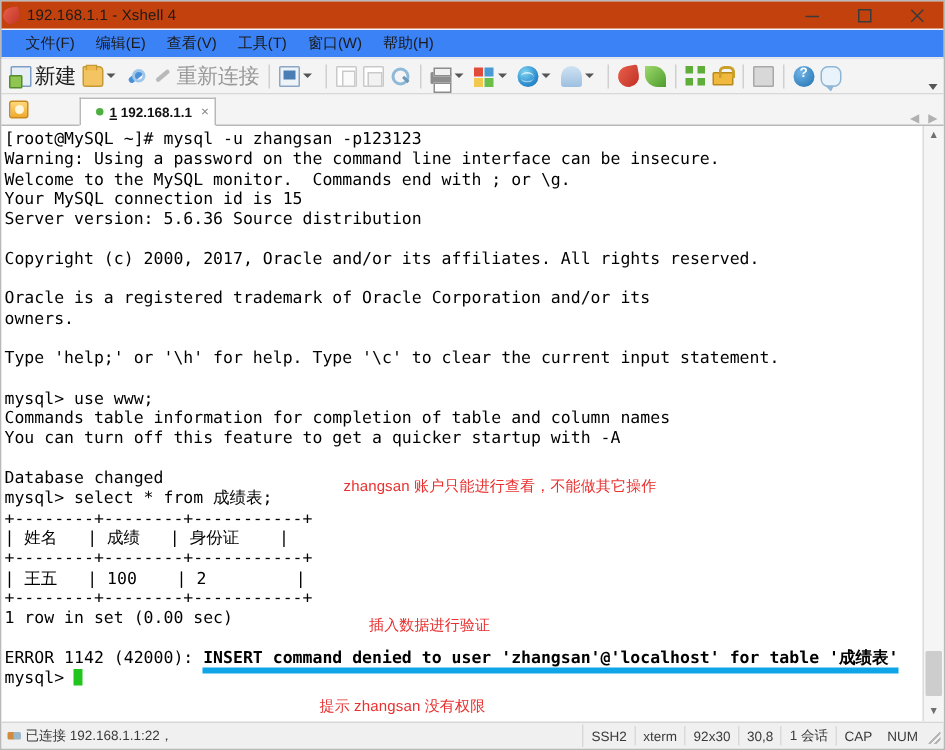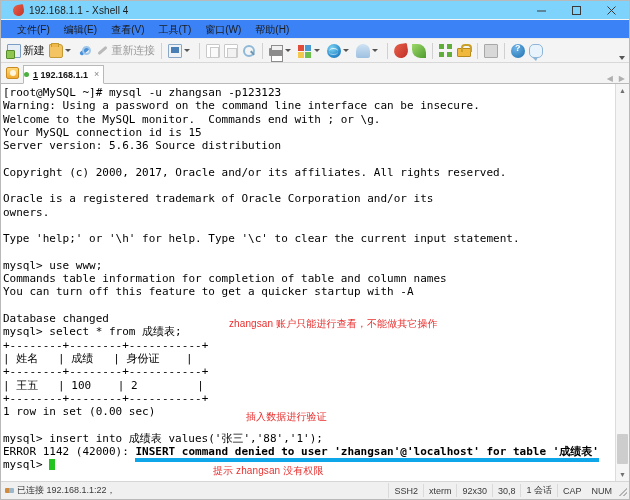--- a/index.html
+++ b/index.html
@@ -15,24 +15,24 @@
     position: relative;
     background: #f0f0f0;
     border: 1px solid #b9b9b9;
     display: flex;
     flex-direction: column;
   }
 
   
   .titlebar {
     height: 19px;
-    background: #7dd3fc;
-    display: flex;
-    align-items: center;
-    padding-left: 11px;
+    background: #c2410c;
+    display: flex;
+    align-items: center;
+    padding-left: 0;
     flex: 0 0 auto;
     border-bottom: 1px solid #f4f4f4;
   }
   .title-icon {
     width: 13px; height: 13px;
     margin-right: 4px;
     position: relative;
     flex: 0 0 auto;
   }
   .title-icon .shell {
@@ -97,21 +97,21 @@
     margin: 0 4px;
     flex: 0 0 auto;
   }
   .tb-btn {
     display: flex; align-items: center;
     height: 20px;
     padding: 0 2px;
     white-space: nowrap;
   }
   .tb-label {
-    font-size: 11px;
+    font-size: 14px;
     color: #1b1b1b;
     margin-left: 2px;
     letter-spacing: -.2px;
   }
   .tb-label.dim { color: #9a9a9a; }
   .tb-ico {
     width: 14px; height: 14px;
     position: relative;
     flex: 0 0 auto;
     display: inline-block;
@@ -195,25 +195,26 @@
     position: relative;
   }
   .tab-add-ico::after{content:'';position:absolute;left:3px;top:2px;width:6px;height:6px;background:#fff6dd;border-radius:50%;}
   .tab {
     height: 19px;
     display: flex;
     align-items: center;
     background: #ffffff;
     border: 1px solid #b9b9b9;
     border-bottom: 1px solid #ffffff;
-    padding: 0 4px 0 0;
+    padding: 0 4px 0 10px;
     margin-bottom: -1px;
     font-size: 9px;
     color: #111;
     white-space: nowrap;
+    margin-left: 30px;
   }
   .tab-dot {
     width: 5px; height: 5px;
     border-radius: 50%;
     background: #4caf3f;
     margin-right: 4px;
     flex: 0 0 auto;
   }
   .tab-label { font-weight: bold; font-size: 9px; }
   .tab-label .num { text-decoration: underline; }
@@ -504,21 +505,20 @@
         <div class="term-line blank"> </div>
         <div class="term-line">Database changed</div>
         <div class="term-line">mysql&gt; select * from 成绩表;</div>
         <div class="term-line">+--------+--------+-----------+</div>
         <div class="term-line">| 姓名   | 成绩   | 身份证    |</div>
         <div class="term-line">+--------+--------+-----------+</div>
         <div class="term-line">| 王五   | 100    | 2         |</div>
         <div class="term-line">+--------+--------+-----------+</div>
         <div class="term-line">1 row in set (0.00 sec)</div>
         <div class="term-line blank"> </div>
-        <div class="term-line">mysql&gt; insert into 成绩表 values('张三','88','1');</div>
         <div class="term-line"><span>ERROR 1142 (42000): </span><span class="underline-red">INSERT command denied to user 'zhangsan'@'localhost' for table '成绩表'</span></div>
         <div class="term-line"><span>mysql&gt; </span><span class="cursor"></span></div>
       </div>
     <div class="vscroll">
       <div class="vs-arrow">▲</div>
       <div class="vs-thumb"></div>
       <div class="vs-arrow">▼</div>
     </div>
   </div>
 

